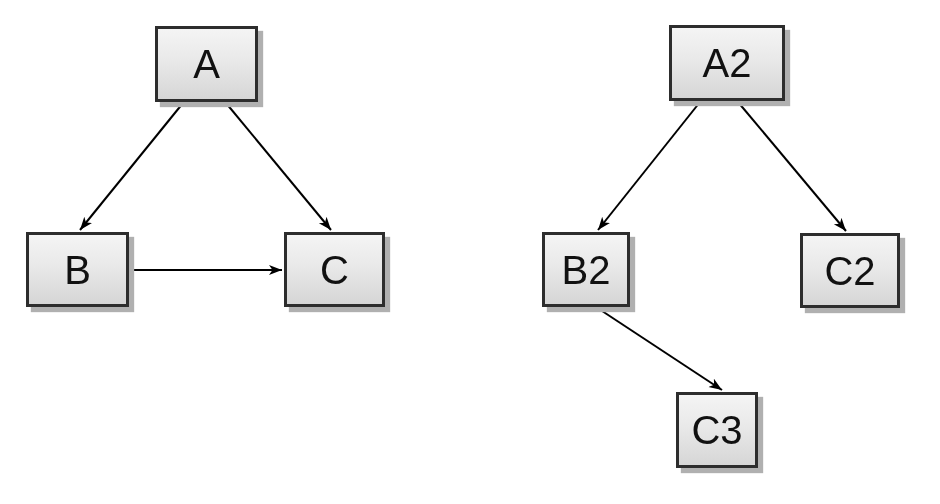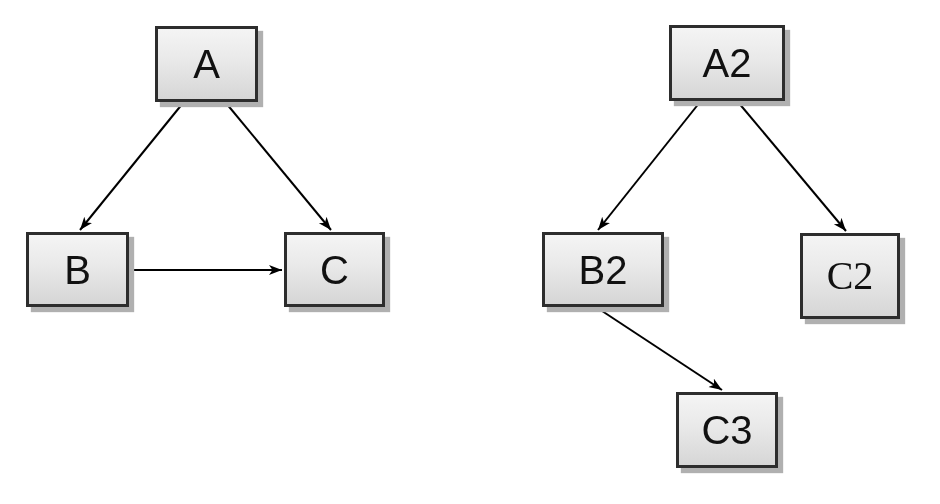--- a/index.html
+++ b/index.html
@@ -87,25 +87,25 @@
   </div>
 
   <div class="node" style="left:284px; top:232px; width:101px; height:75px;">
     <span class="node-label">C</span>
   </div>
 
   <div class="node" style="left:669px; top:25px; width:116px; height:76px;">
     <span class="node-label">A2</span>
   </div>
 
-  <div class="node" style="left:542px; top:232px; width:122px; height:75px;">
+  <div class="node" style="left:542px; top:232px; width:88px; height:75px;">
     <span class="node-label">B2</span>
   </div>
 
-  <div class="node" style="left:800px; top:233px; width:100px; height:86px;font-family:Liberation Serif, serif;">
+  <div class="node" style="left:800px; top:233px; width:100px; height:75px;">
     <span class="node-label">C2</span>
   </div>
 
-  <div class="node" style="left:676px; top:392px; width:102px; height:76px;justify-content:center;">
+  <div class="node" style="left:676px; top:392px; width:82px; height:76px;justify-content:center;">
     <span class="node-label">C3</span>
   </div>
 
 </div>
 
 </body></html>

